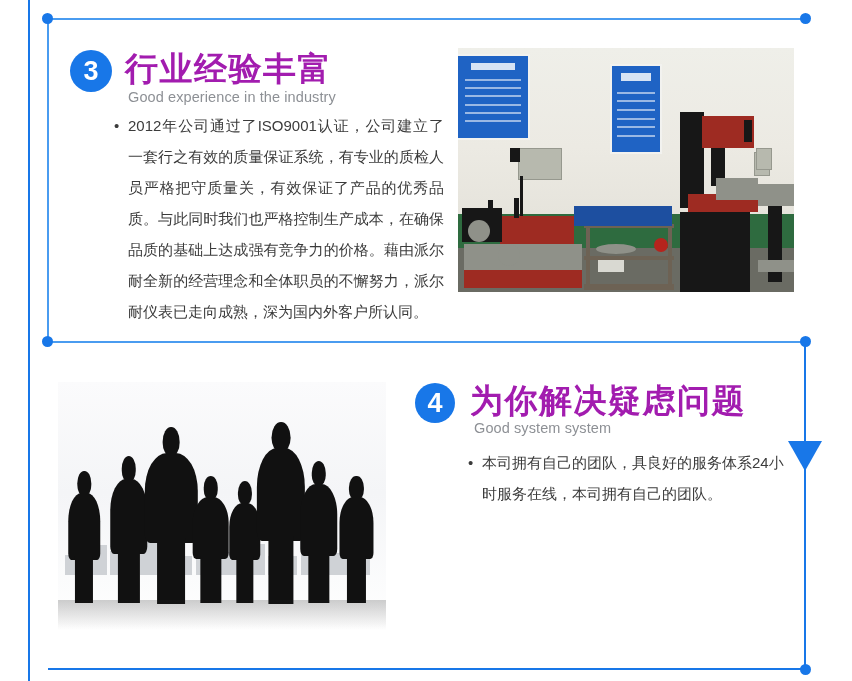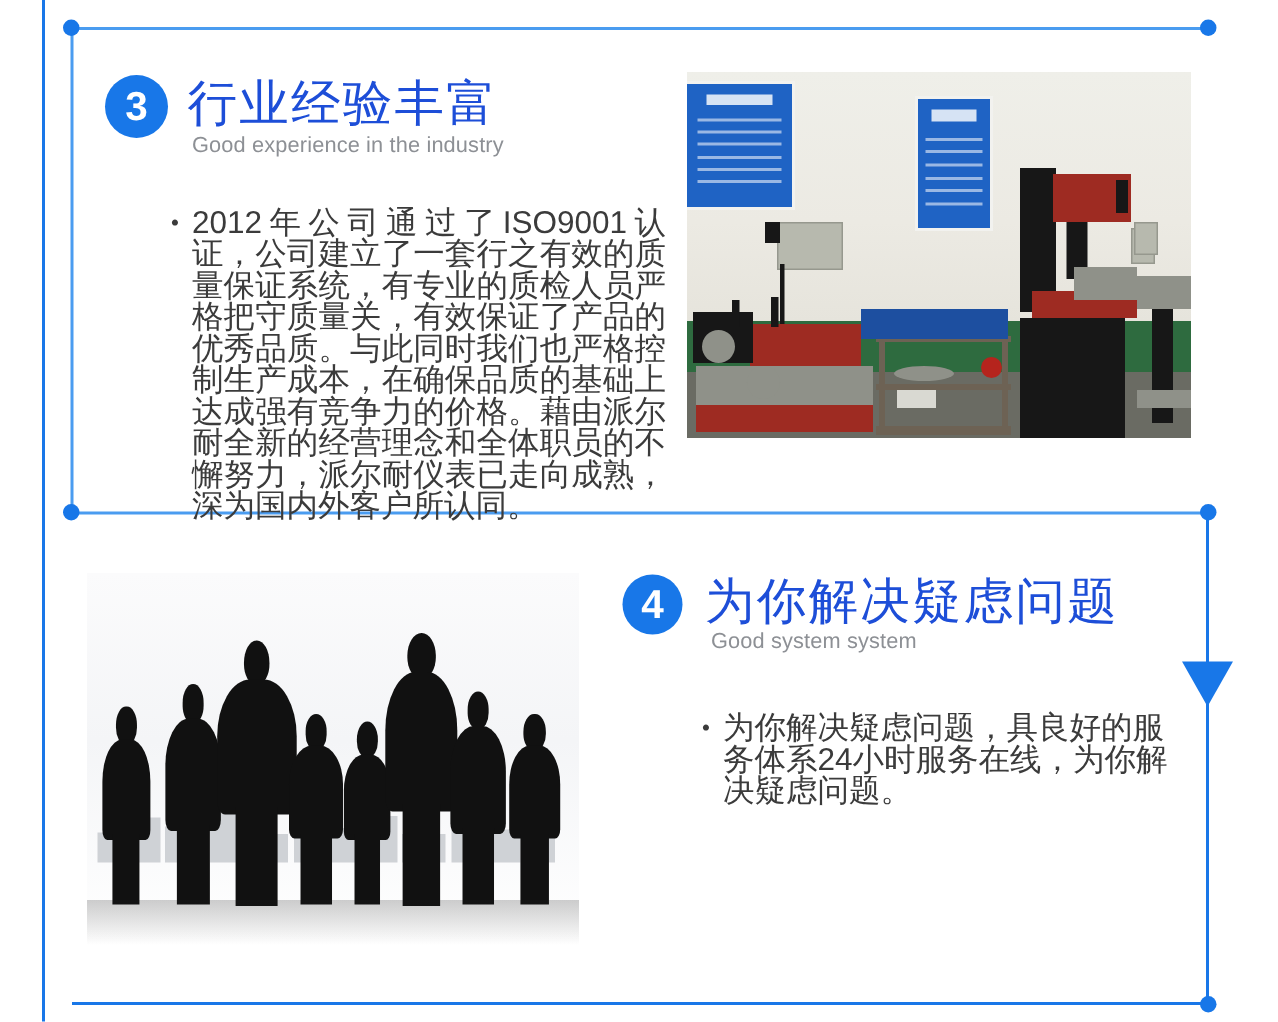--- a/index.html
+++ b/index.html
@@ -56,43 +56,42 @@
     display: flex;
     align-items: center;
     justify-content: center;
     font-size: 27px;
     font-weight: bold;
     line-height: 1;
     letter-spacing: 0;
   }
   .head-zh {
     position: absolute;
-    color: #1d4ed8;
+    color: #a21caf;
     font-size: 33px;
-    font-weight: normal;
+    font-weight: bold;
     letter-spacing: 1.5px;
     white-space: nowrap;
     line-height: 1;
   }
   .head-en {
     position: absolute;
     color: #8d9095;
     font-size: 14.5px;
     white-space: nowrap;
     line-height: 1;
     letter-spacing: 0.1px;
   }
 
   
   .body-block {
     position: absolute;
     color: #3b3b3b;
-    font-size: 21px;
-    line-height: 21px;
-    margin-top: 28px;
+    font-size: 15px;
+    line-height: 31px;
   }
   .bullet-row {
     position: relative;
     padding-left: 16px;
   }
   .bullet-row::before {
     content: "\2022";
     position: absolute;
     left: 2px;
     top: 0;
@@ -289,15 +288,15 @@
     <div class="sil-legs" style="top:64%; width:46%; height:38%;"></div>
   </div>
   <div class="sil-refl"></div>
 </div>
 
 <div class="num-circle" style="left:415px; top:383px; width:40px; height:40px;">4</div>
 <div class="head-zh" style="left:470px; top:384px;">为你解决疑虑问题</div>
 <div class="head-en" style="left:474px; top:421px;">Good system system</div>
 
 <div class="body-block" style="left:466px; top:447px; width:320px;">
-  <div class="bullet-row">为你解决疑虑问题，具良好的服务体系24小时服务在线，为你解决疑虑问题。</div>
+  <div class="bullet-row">本司拥有自己的团队，具良好的服务体系24小时服务在线，本司拥有自己的团队。</div>
   <div class="contact-gap"></div>
 </div>
 
 </body></html>

